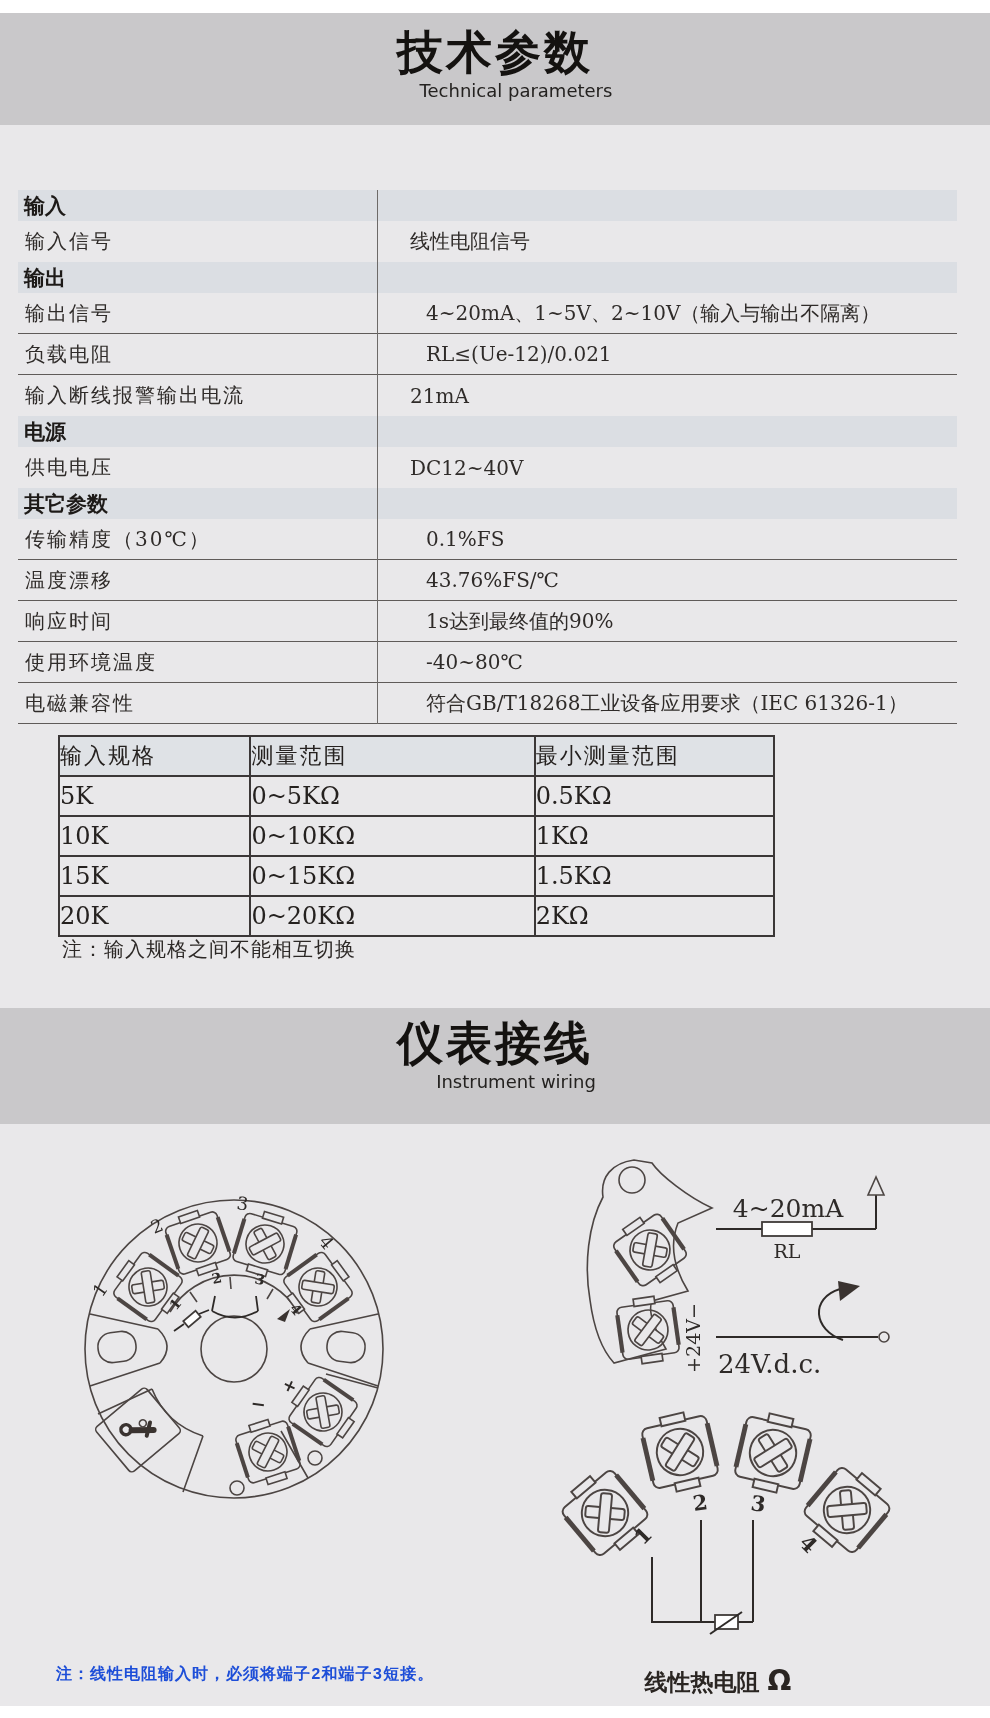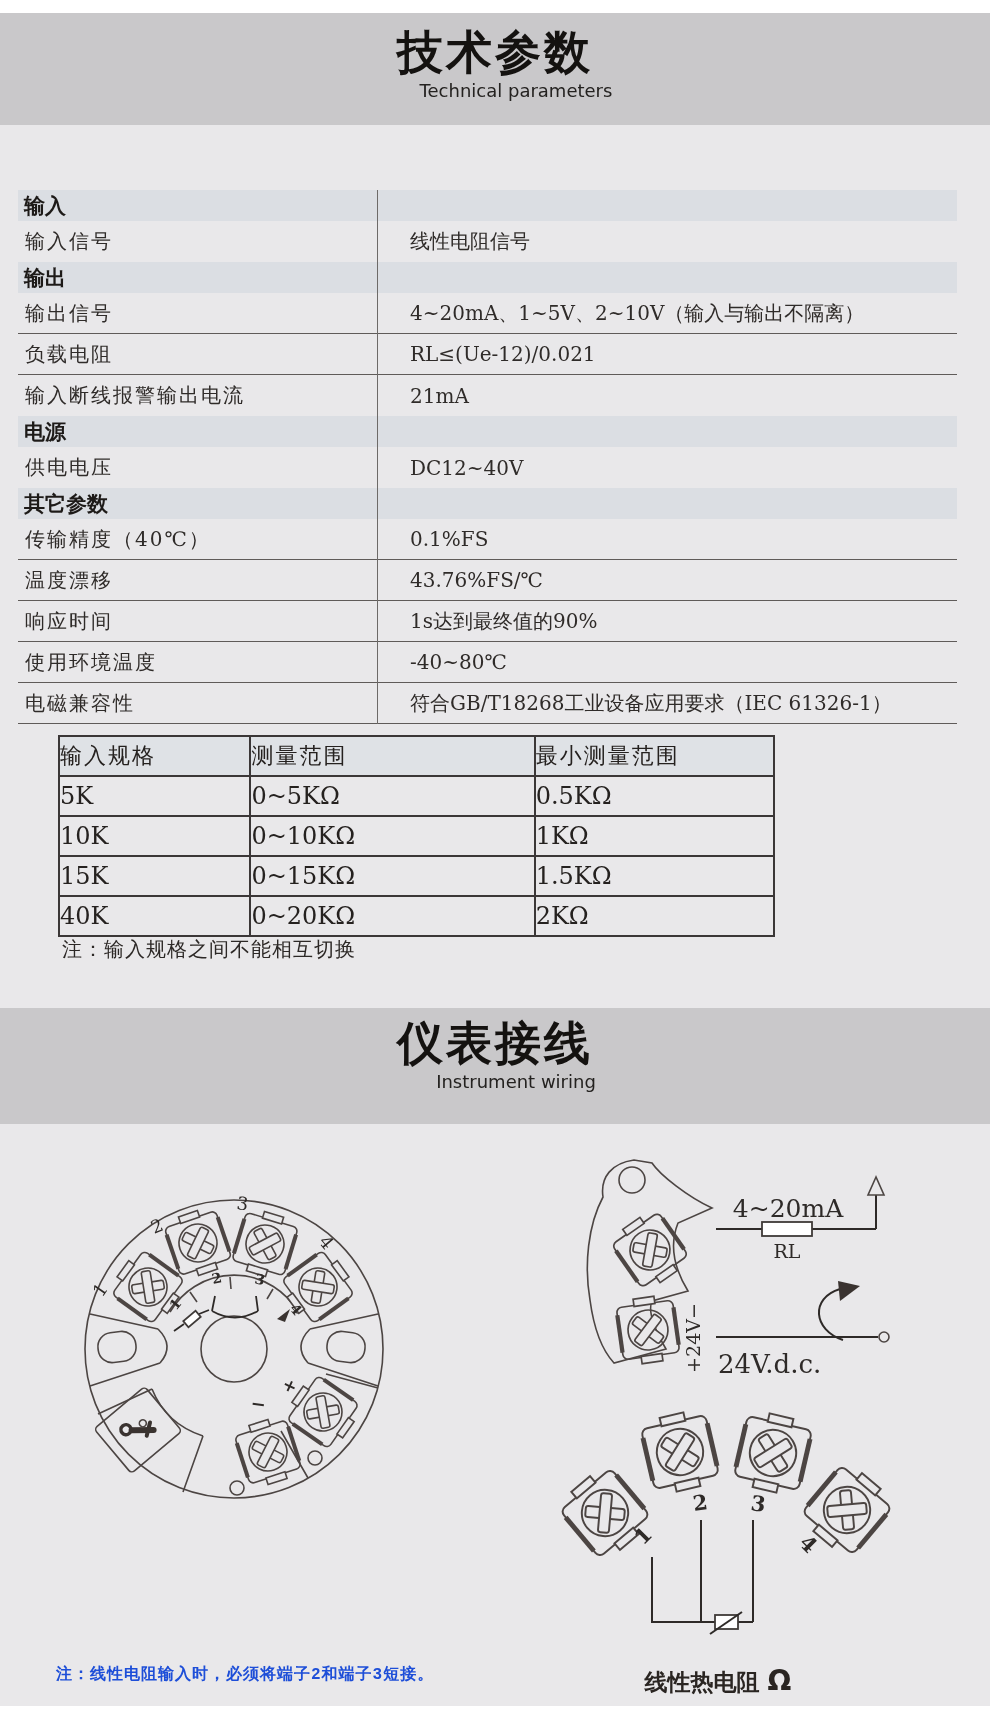--- a/index.html
+++ b/index.html
@@ -7,21 +7,21 @@
        font-family:"DejaVu Sans","Liberation Sans",sans-serif;}
   .canvas{position:absolute;left:0;top:13px;width:990px;height:1693px;background:#e9e8ea;}
   .banner{position:absolute;left:0;width:990px;background:#c9c8ca;text-align:center;}
   .banner-title{font-size:46px;font-weight:bold;color:#141210;letter-spacing:3px;padding-top:14px;line-height:1.1;}
   .banner-sub{font-size:18px;color:#242220;margin-top:2px;padding-left:42px;}
   
   .specs{position:absolute;left:18px;top:158px;width:939px;margin-top:32px;}
   .spec-band{height:31px;line-height:31px;background:#dbdee3;font-family:"DejaVu Serif","Liberation Serif",serif;
              font-weight:bold;font-size:21px;color:#1d1a18;padding-left:6px;box-sizing:border-box;}
   .spec-row{height:41px;display:flex;align-items:center;box-sizing:border-box;}
-  .spec-row.sep{border-bottom:1px solid #5f5b59;}
+  .spec-row.sep{border-bottom:1px solid #5f5b59;gap:16px;}
   .spec-row .lbl{width:359px;padding-left:7px;box-sizing:border-box;
       font-family:"DejaVu Serif","Liberation Serif",serif;font-size:20px;color:#2f2b29;letter-spacing:2px;}
   .spec-row .val{flex:1;padding-left:33px;box-sizing:border-box;
       font-family:"DejaVu Serif","Liberation Serif",serif;font-size:20px;color:#2f2b29;}
   .spec-divider{position:absolute;left:359px;top:0;bottom:0;width:1px;background:#6d6a68;}
   
   table.range{position:absolute;left:58px;top:735px;width:717px;border-collapse:collapse;
       font-family:"DejaVu Serif","Liberation Serif",serif;color:#25211f;}
   table.range th,table.range td{border:2px solid #3b3737;text-align:left;height:40px;padding:0;
       box-sizing:border-box;font-weight:normal;}
@@ -72,21 +72,21 @@
         <div class="lbl">输入断线报警输出电流</div>
         <div class="val">21mA</div>
       </div>
       <div class="spec-band">电源</div>
       <div class="spec-row">
         <div class="lbl">供电电压</div>
         <div class="val">DC12~40V</div>
       </div>
       <div class="spec-band">其它参数</div>
       <div class="spec-row sep">
-        <div class="lbl">传输精度（40℃）</div>
+        <div class="lbl">传输精度（30℃）</div>
         <div class="val">0.1%FS</div>
       </div>
       <div class="spec-row sep">
         <div class="lbl">温度漂移</div>
         <div class="val">43.76%FS/℃</div>
       </div>
       <div class="spec-row sep">
         <div class="lbl">响应时间</div>
         <div class="val">1s达到最终值的90%</div>
       </div>
@@ -125,21 +125,21 @@
         <td>10K</td>
         <td>0~10KΩ</td>
         <td>1KΩ</td>
       </tr>
       <tr>
         <td>15K</td>
         <td>0~15KΩ</td>
         <td>1.5KΩ</td>
       </tr>
       <tr>
-        <td>40K</td>
+        <td>20K</td>
         <td>0~20KΩ</td>
         <td>2KΩ</td>
       </tr>
     </tbody>
 </table>
 
 <div class="note1">注：输入规格之间不能相互切换</div>
 
 <div class="banner" style="top:1008px;height:116px;">
   <div class="banner-title" style="padding-top:10px;">仪表接线</div>

